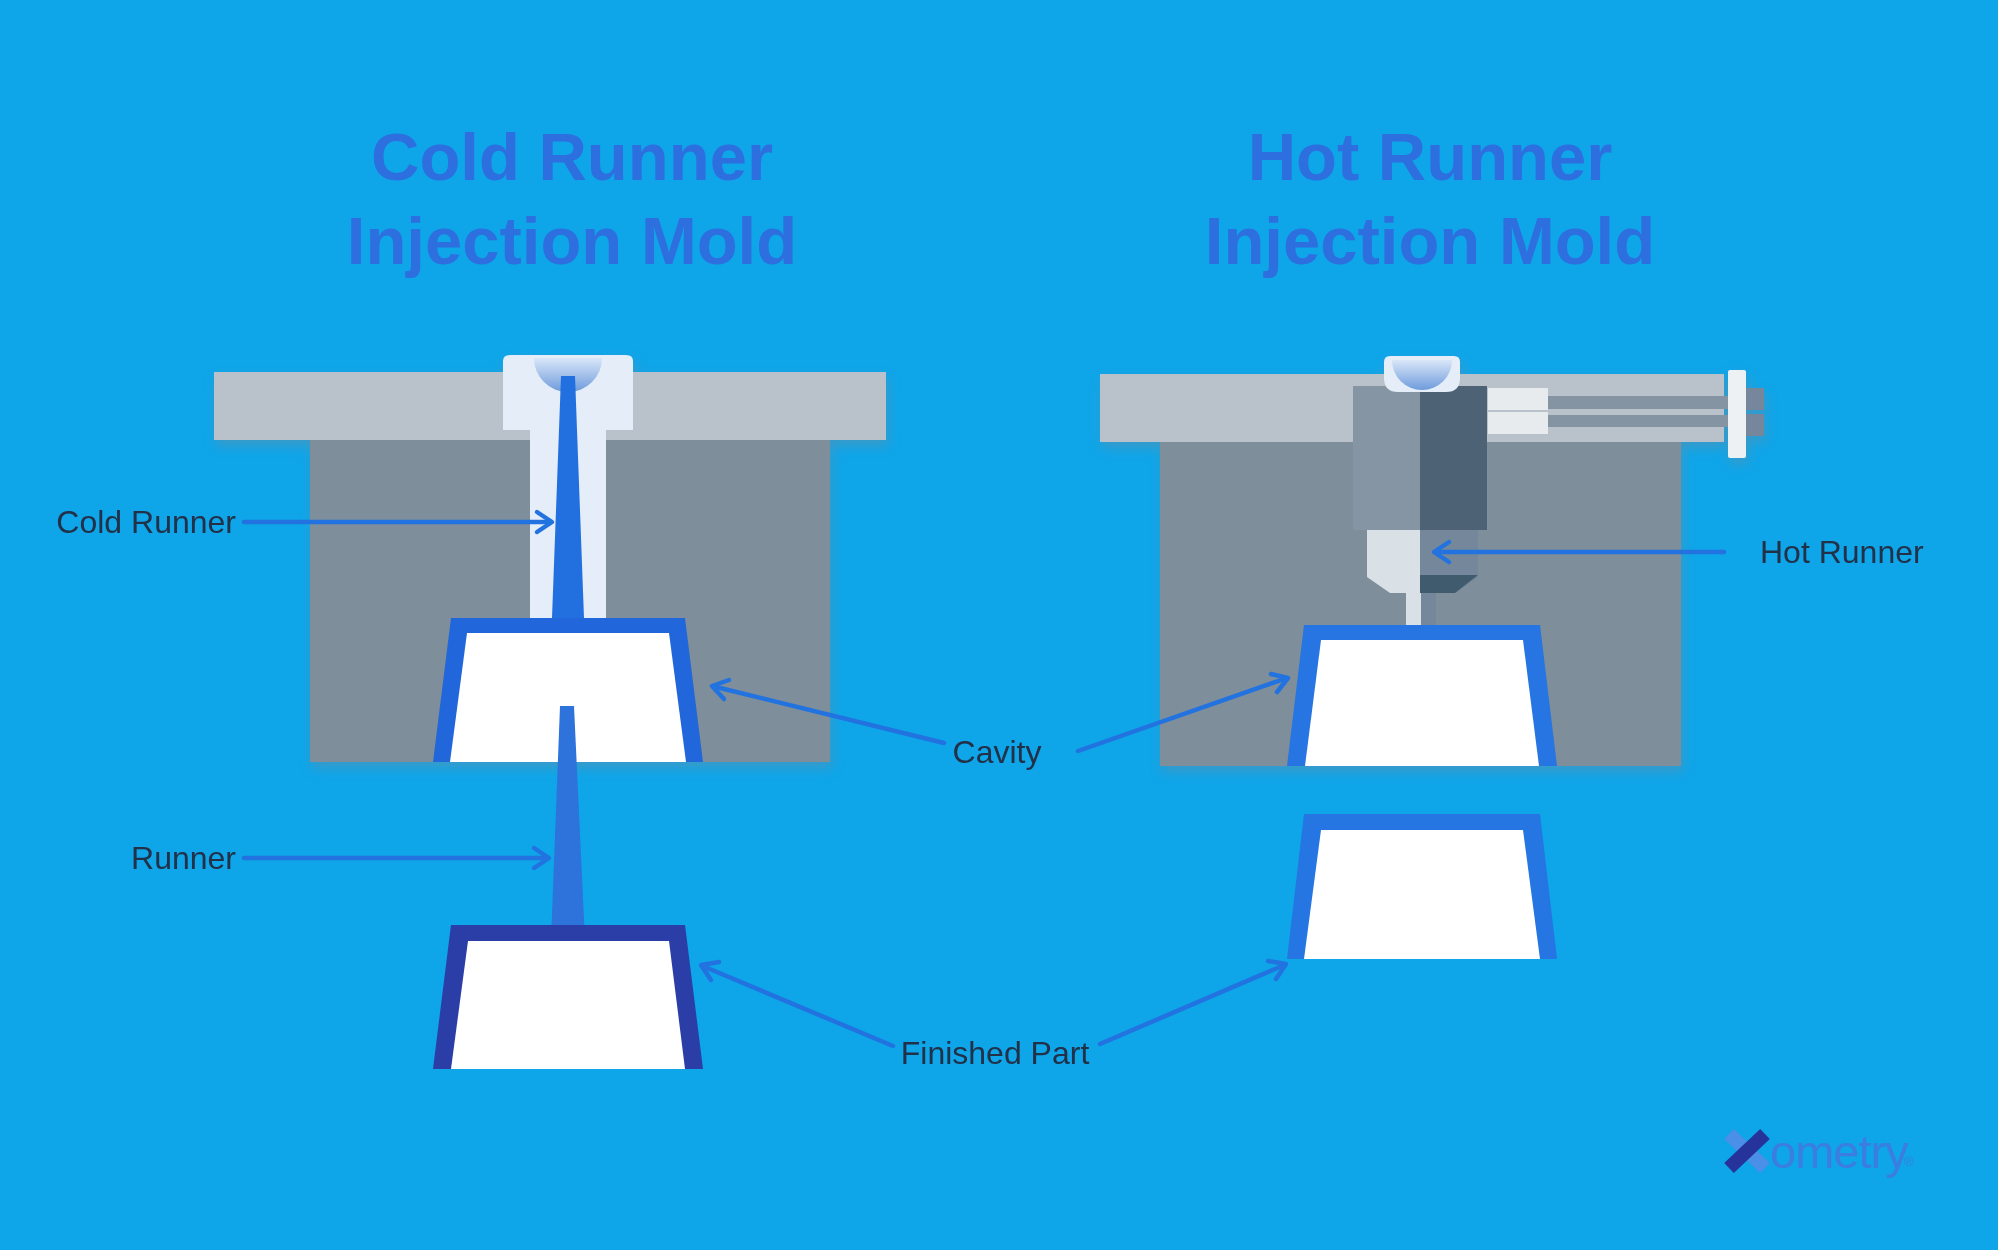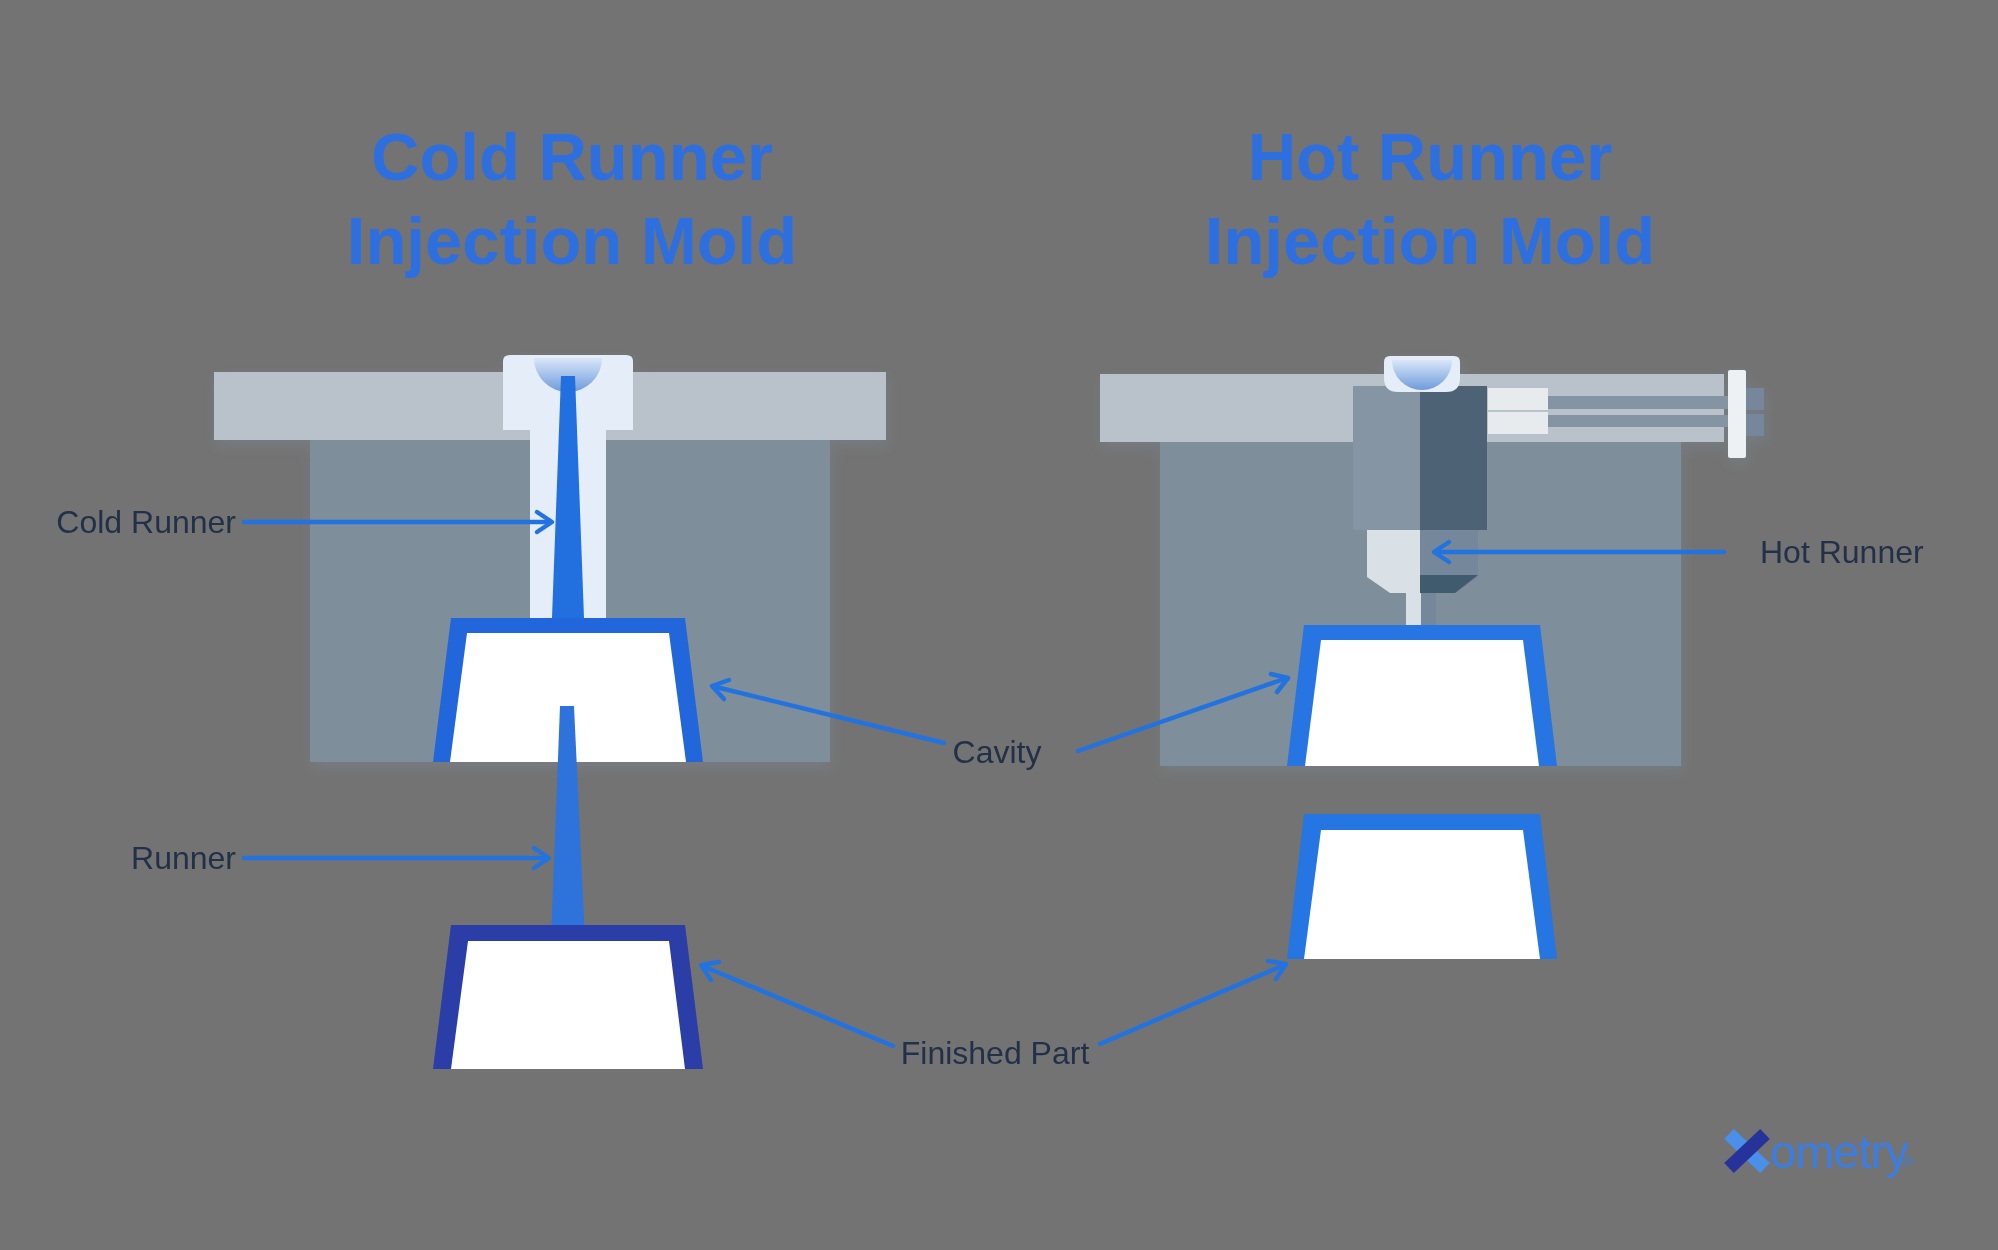--- a/index.html
+++ b/index.html
@@ -1,19 +1,19 @@
 <!DOCTYPE html>
 <html><head>
 <meta charset="utf-8">
 <style>
   html,body{margin:0;padding:0;background:#ffffff;}
   .stage{
     position:relative;
     width:1998px;height:1250px;
-    background:#737373;
+    background:#0ea5e9;
     overflow:hidden;
     font-family:"Liberation Sans", sans-serif;
   }
   svg{position:absolute;left:0;top:0;}
   text{font-family:"Liberation Sans", sans-serif;}
   .title-text{font-size:67px;font-weight:700;}
   .label-text{font-size:32px;font-weight:400;}
   .logo-text{font-size:47px;font-weight:400;letter-spacing:-1px;}
   .reg-text{font-size:13px;}
   .arrow{fill:none;stroke-width:4.5;stroke-linecap:round;stroke-linejoin:round;}

